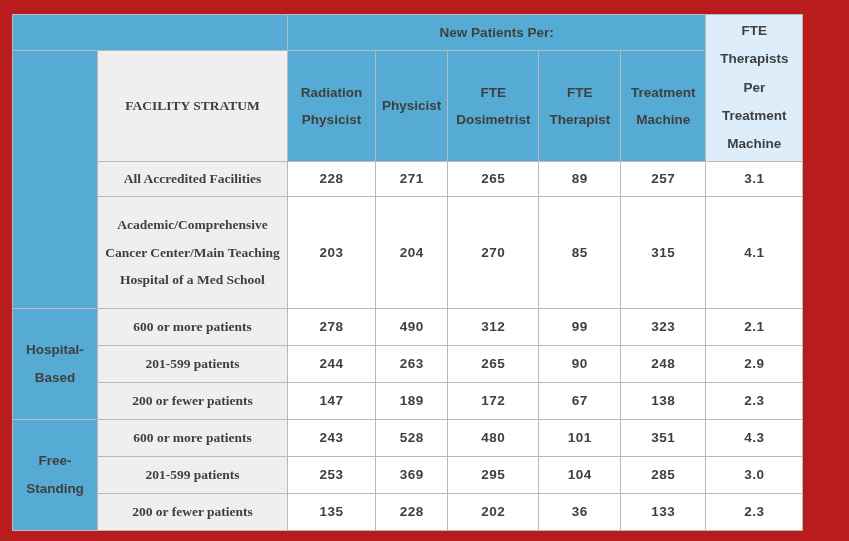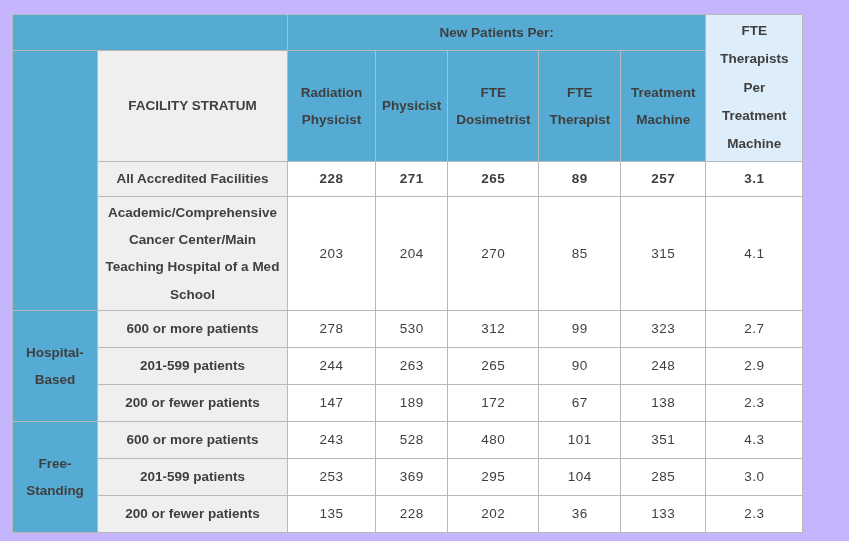--- a/index.html
+++ b/index.html
@@ -5,21 +5,21 @@
   html, body {
     margin: 0;
     padding: 0;
     background: #ffffff;
     font-family: "Liberation Sans", "DejaVu Sans", sans-serif;
   }
   .stage {
     position: relative;
     width: 849px;
     height: 541px;
-    background: #c4b5fd;
+    background: #b91c1c;
     overflow: hidden;
   }
   .table-wrap {
     position: absolute;
     left: 12px;
     top: 14px;
   }
   table.facility-table {
     border-collapse: collapse;
     table-layout: fixed;
@@ -30,25 +30,25 @@
     text-align: center;
     vertical-align: middle;
     box-sizing: border-box;
     padding: 2px 6px;
     font-size: 13.5px;
     line-height: 2.02;
     color: #3f3f3f;
     overflow: hidden;
   }
   .blue      { background: #55abd3; }
-  .gray      { background: #efefef; }
+  .gray      { background: #efefef; font-family: Liberation Serif, serif; }
   .lightblue { background: #ddeefa; }
   .white     { background: #ffffff; }
   .bold      { font-weight: bold; color: #3a3a3a; }
-  .num       { font-weight: normal; color: #4c4c4c; letter-spacing: 0.5px; }
+  .num       { font-weight: bold; color: #4c4c4c; letter-spacing: 0.5px; }
   .num-bold  { font-weight: bold; color: #333333; letter-spacing: 0.5px; }
 </style>
 </head>
 <body>
 
 <div class="stage">
   <div class="table-wrap">
     <table class="facility-table">
       <colgroup>
         <col style="width:85px">
@@ -95,25 +95,25 @@
         <td class="white num">270</td>
         <td class="white num">85</td>
         <td class="white num">315</td>
         <td class="white num">4.1</td>
       </tr>
 
       <tr style="height:37px">
         <td class="blue bold" rowspan="3">Hospital-Based</td>
         <td class="gray bold">600 or more patients</td>
         <td class="white num">278</td>
-        <td class="white num">530</td>
+        <td class="white num">490</td>
         <td class="white num">312</td>
         <td class="white num">99</td>
         <td class="white num">323</td>
-        <td class="white num">2.7</td>
+        <td class="white num">2.1</td>
       </tr>
       <tr style="height:37px">
         <td class="gray bold">201-599 patients</td>
         <td class="white num">244</td>
         <td class="white num">263</td>
         <td class="white num">265</td>
         <td class="white num">90</td>
         <td class="white num">248</td>
         <td class="white num">2.9</td>
       </tr>

